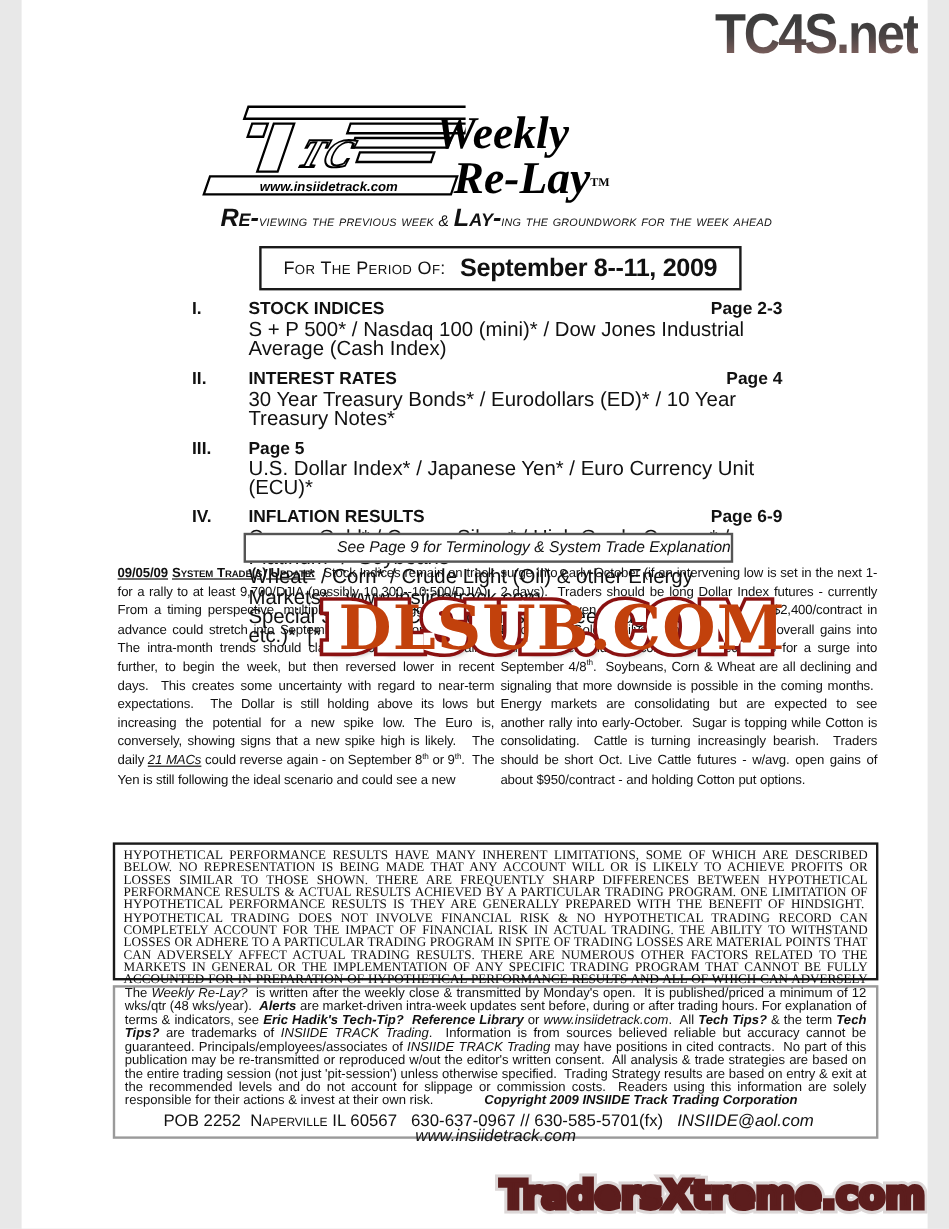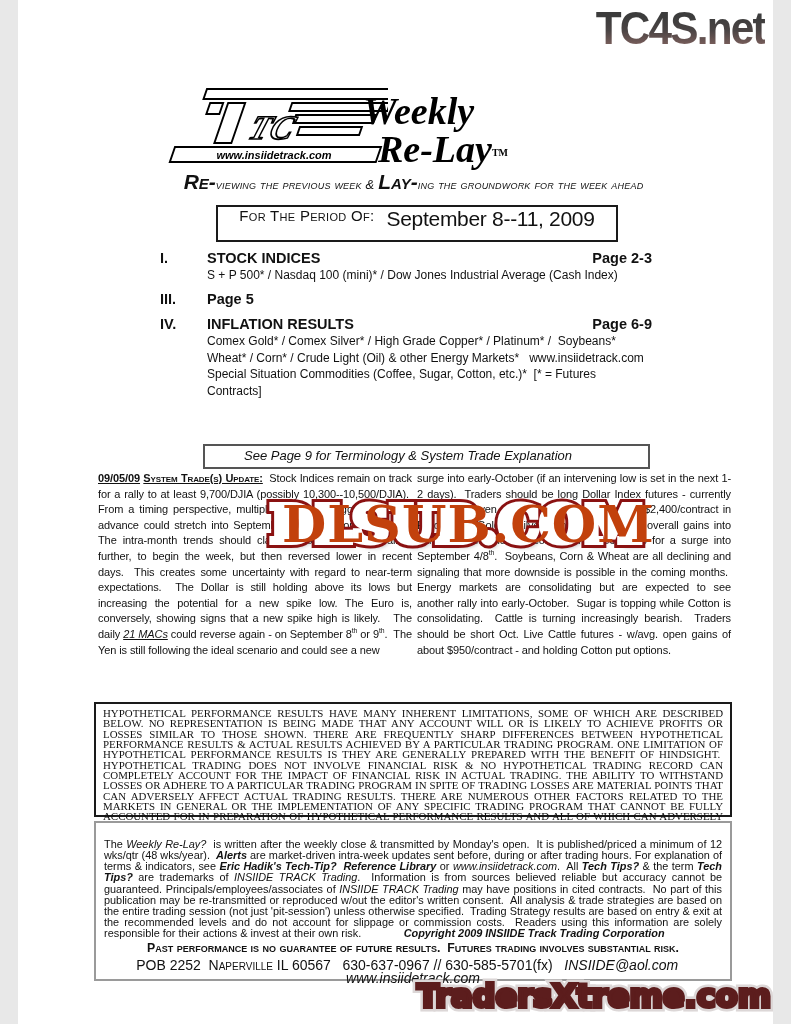--- a/index.html
+++ b/index.html
@@ -22,35 +22,35 @@
   .mast-title.w2{left:360px;top:130px;}
   .tm{font-size:10px;font-style:normal;vertical-align:6px;letter-spacing:0;}
 
   
   .tagline{position:absolute;left:0;top:170px;width:791px;text-align:center;white-space:nowrap;}
   .tag-big{font-size:21px;font-weight:bold;font-style:italic;font-variant:small-caps;text-align:center;}
   .tag-small{font-size:13px;font-style:italic;font-variant:small-caps;font-weight:500;letter-spacing:.2px;}
 
   
   .period-box{position:absolute;left:198px;top:205px;width:398px;height:33px;border:2px solid #1a1a1a;
-              display:flex;align-items:flex-start;justify-content:center;gap:12px;background:#fff;}
+              display:flex;align-items:center;justify-content:center;gap:12px;background:#fff;}
   .period-label{font-size:15px;font-variant:small-caps;letter-spacing:.3px;}
-  .period-value{font-size:21px;font-weight:normal;letter-spacing:-.3px;}
+  .period-value{font-size:21px;font-weight:bold;letter-spacing:-.3px;}
 
   
   .toc{position:absolute;left:142px;top:250px;width:492px;}
   .toc-item{margin-bottom:8px;}
   .toc-head{display:flex;font-weight:bold;font-size:14.5px;line-height:17px;}
   .toc-num{width:47px;}
   .toc-title{flex:1;}
   .toc-page{}
-  .toc-lines{margin-left:47px;font-size:12px;line-height:16.4px;}
+  .toc-lines{margin-left:47px;font-size:17px;line-height:16.4px;}
 
   .note-box{position:absolute;left:185px;top:444px;width:404px;height:21px;border:2px solid #555;
-            font-size:13px;font-style:italic;text-align:left;line-height:20px;background:#fff;padding-left:39px;}
+            font-size:13px;font-style:italic;text-align:right;line-height:20px;background:#fff;}
 
   
   .col{position:absolute;top:471px;width:314px;font-size:11px;line-height:15.6px;
        text-align:justify;letter-spacing:-0.1px;}
   .col.left{left:80px;}
   .col.right{left:399px;}
   .seg-b{font-weight:bold;}
   .seg-i{font-style:italic;}
   .seg-u{text-decoration:underline;}
   .seg-sc{font-variant:small-caps;}
@@ -64,21 +64,21 @@
   .watermark::after{content:attr(data-text);position:absolute;left:0;top:0;z-index:-1;color:#fff;
              -webkit-text-stroke:6px #ffffff;}
 
   
   .disclaimer-box{position:absolute;left:76px;top:702px;width:620px;height:103px;border:2px solid #1a1a1a;
                   padding:4px 7px;font-family:"Liberation Serif",serif;font-size:10.9px;line-height:10.35px;
                   text-align:justify;background:#fff;}
 
   
   .footer-box{position:absolute;left:76px;top:821px;width:618px;height:124px;border:2px solid #9a9a9a;
-              padding:16px 8px;font-size:10.9px;line-height:11.15px;text-align:justify;background:#fff;}
+              padding:0 8px;font-size:10.9px;line-height:11.15px;text-align:justify;background:#fff;}
   .perf-line{margin-top:3px;text-align:center;font-weight:bold;font-variant:small-caps;font-size:12.3px;
              line-height:13px;text-align:center;}
   .addr-line{margin-top:4px;text-align:center;font-size:14px;line-height:13px;}
 
   
   .brand{position:absolute;top:977px;right:2px;font-family:"DejaVu Sans",sans-serif;font-weight:bold;
          font-size:32px;letter-spacing:0px;color:#c25252;white-space:nowrap;z-index:5;}
   .brand::before{content:attr(data-text);position:absolute;left:0;top:0;z-index:-2;color:#dcd7d7;
          -webkit-text-stroke:9px #dcd7d7;text-shadow:0 2px 3px rgba(160,160,160,.8);}
   .brand::after{content:attr(data-text);position:absolute;left:0;top:0;z-index:-1;color:#5c1d1d;
@@ -127,22 +127,35 @@
           <span class="toc-num">I.</span>
           <span class="toc-title">STOCK INDICES</span>
           <span class="toc-page">Page 2-3</span>
         </div>
         <div class="toc-lines">
           <div>S + P 500* / Nasdaq 100 (mini)* / Dow Jones Industrial Average (Cash Index)</div>
         </div>
       </div>
       <div class="toc-item">
         <div class="toc-head">
+          <span class="toc-num">II.</span>
+          <span class="toc-title">INTEREST RATES</span>
+          <span class="toc-page">Page 4</span>
+        </div>
+        <div class="toc-lines">
+          <div>30 Year Treasury Bonds* / Eurodollars (ED)* / 10 Year Treasury Notes*</div>
+        </div>
+      </div>
+      <div class="toc-item">
+        <div class="toc-head">
           <span class="toc-num">III.</span>
           <span class="toc-page">Page 5</span>
+        </div>
+        <div class="toc-lines">
+          <div>U.S. Dollar Index* / Japanese Yen* / Euro Currency Unit (ECU)*</div>
         </div>
       </div>
       <div class="toc-item">
         <div class="toc-head">
           <span class="toc-num">IV.</span>
           <span class="toc-title">INFLATION RESULTS</span>
           <span class="toc-page">Page 6-9</span>
         </div>
         <div class="toc-lines">
           <div>Comex Gold* / Comex Silver* / High Grade Copper* / Platinum* /&nbsp; Soybeans*</div>
@@ -156,19 +169,18 @@
 
   <div class="col left"><span class="seg-b seg-u">09/05/09</span><span> </span><span class="seg-b seg-u seg-sc">System Trade(s) Update:</span><span>&nbsp; Stock Indices remain on track for a rally to at least 9,700/DJIA (possibly 10,300--10,500/DJIA).&nbsp; From a timing perspective, multiple indicators suggest that this advance could stretch into September 14/15</span><span class="seg-sup">th</span><span> before peaking. &nbsp; The intra-month trends should clarify.&nbsp; Bonds &amp; Notes rallied further, to begin the week, but then reversed lower in recent days.&nbsp; This creates some uncertainty with regard to near-term expectations.&nbsp; The Dollar is still holding above its lows but increasing the potential for a new spike low. The Euro is, conversely, showing signs that a new spike high is likely. &nbsp; The daily </span><span class="seg-i seg-u">21 MACs</span><span> could reverse again - on September 8</span><span class="seg-sup">th</span><span> or 9</span><span class="seg-sup">th</span><span>.&nbsp; The Yen is still following the ideal scenario and could see a new</span></div>
   <div class="col right"><span>surge into early-October (if an intervening low is set in the next 1-2 days).&nbsp; Traders should be long Dollar Index futures - currently near break-even - but realized avg. gains of ~$2,400/contract in Euro puts.&nbsp; Gold &amp; Silver remain on track for overall gains into early-October and just confirmed expectations for a surge into September 4/8</span><span class="seg-sup">th</span><span>.&nbsp; Soybeans, Corn &amp; Wheat are all declining and signaling that more downside is possible in the coming months.&nbsp; Energy markets are consolidating but are expected to see another rally into early-October.&nbsp; Sugar is topping while Cotton is consolidating.&nbsp; Cattle is turning increasingly bearish.&nbsp; Traders should be short Oct. Live Cattle futures - w/avg. open gains of about $950/contract - and holding Cotton put options.</span></div>
 
   <div class="watermark" data-text="DLSUB.COM">DLSUB.COM</div>
 
   <div class="disclaimer-box">HYPOTHETICAL PERFORMANCE RESULTS HAVE MANY INHERENT LIMITATIONS, SOME OF WHICH ARE DESCRIBED BELOW. NO REPRESENTATION IS BEING MADE THAT ANY ACCOUNT WILL OR IS LIKELY TO ACHIEVE PROFITS OR LOSSES SIMILAR TO THOSE SHOWN. THERE ARE FREQUENTLY SHARP DIFFERENCES BETWEEN HYPOTHETICAL PERFORMANCE RESULTS &amp; ACTUAL RESULTS ACHIEVED BY A PARTICULAR TRADING PROGRAM. ONE LIMITATION OF HYPOTHETICAL PERFORMANCE RESULTS IS THEY ARE GENERALLY PREPARED WITH THE BENEFIT OF HINDSIGHT.&nbsp; HYPOTHETICAL TRADING DOES NOT INVOLVE FINANCIAL RISK &amp; NO HYPOTHETICAL TRADING RECORD CAN COMPLETELY ACCOUNT FOR THE IMPACT OF FINANCIAL RISK IN ACTUAL TRADING. THE ABILITY TO WITHSTAND LOSSES OR ADHERE TO A PARTICULAR TRADING PROGRAM IN SPITE OF TRADING LOSSES ARE MATERIAL POINTS THAT CAN ADVERSELY AFFECT ACTUAL TRADING RESULTS. THERE ARE NUMEROUS OTHER FACTORS RELATED TO THE MARKETS IN GENERAL OR THE IMPLEMENTATION OF ANY SPECIFIC TRADING PROGRAM THAT CANNOT BE FULLY ACCOUNTED FOR IN PREPARATION OF HYPOTHETICAL PERFORMANCE RESULTS AND ALL OF WHICH CAN ADVERSELY AFFECT ACTUAL TRADING RESULTS.</div>
 
   <div class="footer-box">
     <div><span>The </span><span class="seg-i">Weekly Re-Lay?</span><span>&nbsp; is written after the weekly close &amp; transmitted by Monday's open.&nbsp; It is published/priced a minimum of 12 wks/qtr (48 wks/year).&nbsp; </span><span class="seg-b seg-i">Alerts</span><span> are market-driven intra-week updates sent before, during or after trading hours. For explanation of terms &amp; indicators, see </span><span class="seg-b seg-i">Eric Hadik's Tech-Tip?</span><span>&nbsp; </span><span class="seg-b seg-i">Reference Library</span><span> or </span><span class="seg-i">www.insiidetrack.com</span><span>.&nbsp; All </span><span class="seg-b seg-i">Tech Tips?</span><span> &amp; the term </span><span class="seg-b seg-i">Tech Tips?</span><span> are trademarks of </span><span class="seg-i">INSIIDE TRACK Trading</span><span>.&nbsp; Information is from sources believed reliable but accuracy cannot be guaranteed. Principals/employees/associates of </span><span class="seg-i">INSIIDE TRACK Trading</span><span> may have positions in cited contracts.&nbsp; No part of this publication may be re-transmitted or reproduced w/out the editor's written consent.&nbsp; All analysis &amp; trade strategies are based on the entire trading session (not just 'pit-session') unless otherwise specified.&nbsp; Trading Strategy results are based on entry &amp; exit at the recommended levels and do not account for slippage or commission costs.&nbsp; Readers using this information are solely responsible for their actions &amp; invest at their own risk.&nbsp;&nbsp;&nbsp;&nbsp;&nbsp;&nbsp;&nbsp;&nbsp;&nbsp;&nbsp;&nbsp;&nbsp;&nbsp; </span><span class="seg-b seg-i">Copyright 2009 INSIIDE Track Trading Corporation</span></div>
-    <div class="perf-line">Past performance is no guarantee of future results.&nbsp; Futures trading involves substantial risk.</div>
     <div class="addr-line"><span>POB 2252&nbsp; </span><span class="seg-sc">Naperville</span><span> IL 60567&nbsp;&nbsp; 630-637-0967 // 630-585-5701(fx)&nbsp;&nbsp; </span><span class="seg-i">INSIIDE@aol.com</span><span>&nbsp;&nbsp;&nbsp; </span><span class="seg-i">www.insiidetrack.com</span></div>
   </div>
 
   <div class="brand" data-text="TradersXtreme.com">TradersXtreme.com</div>
 
 </div>
 
 </body></html>

